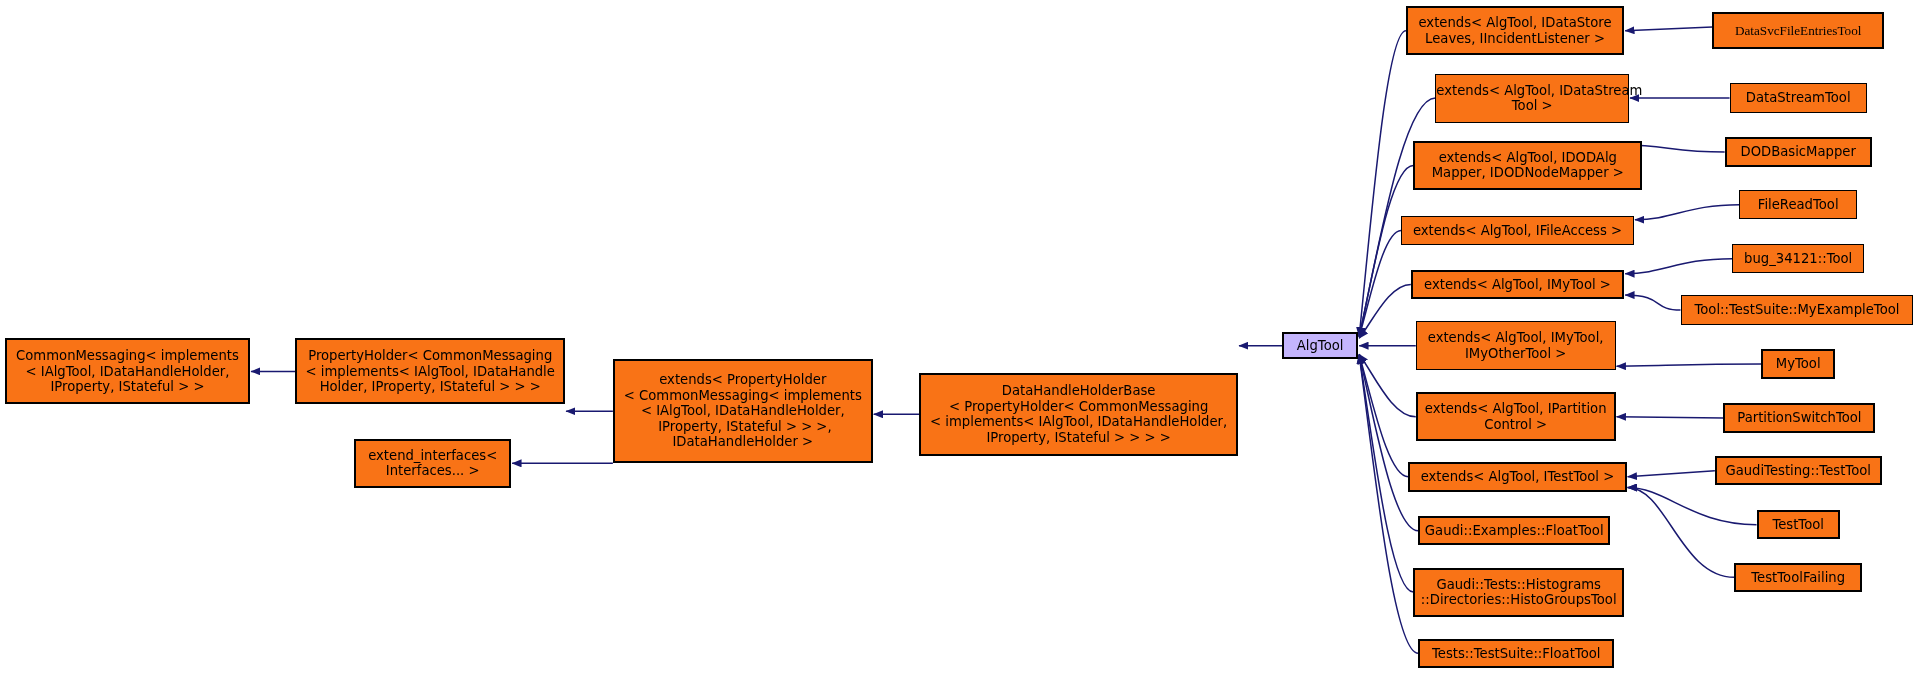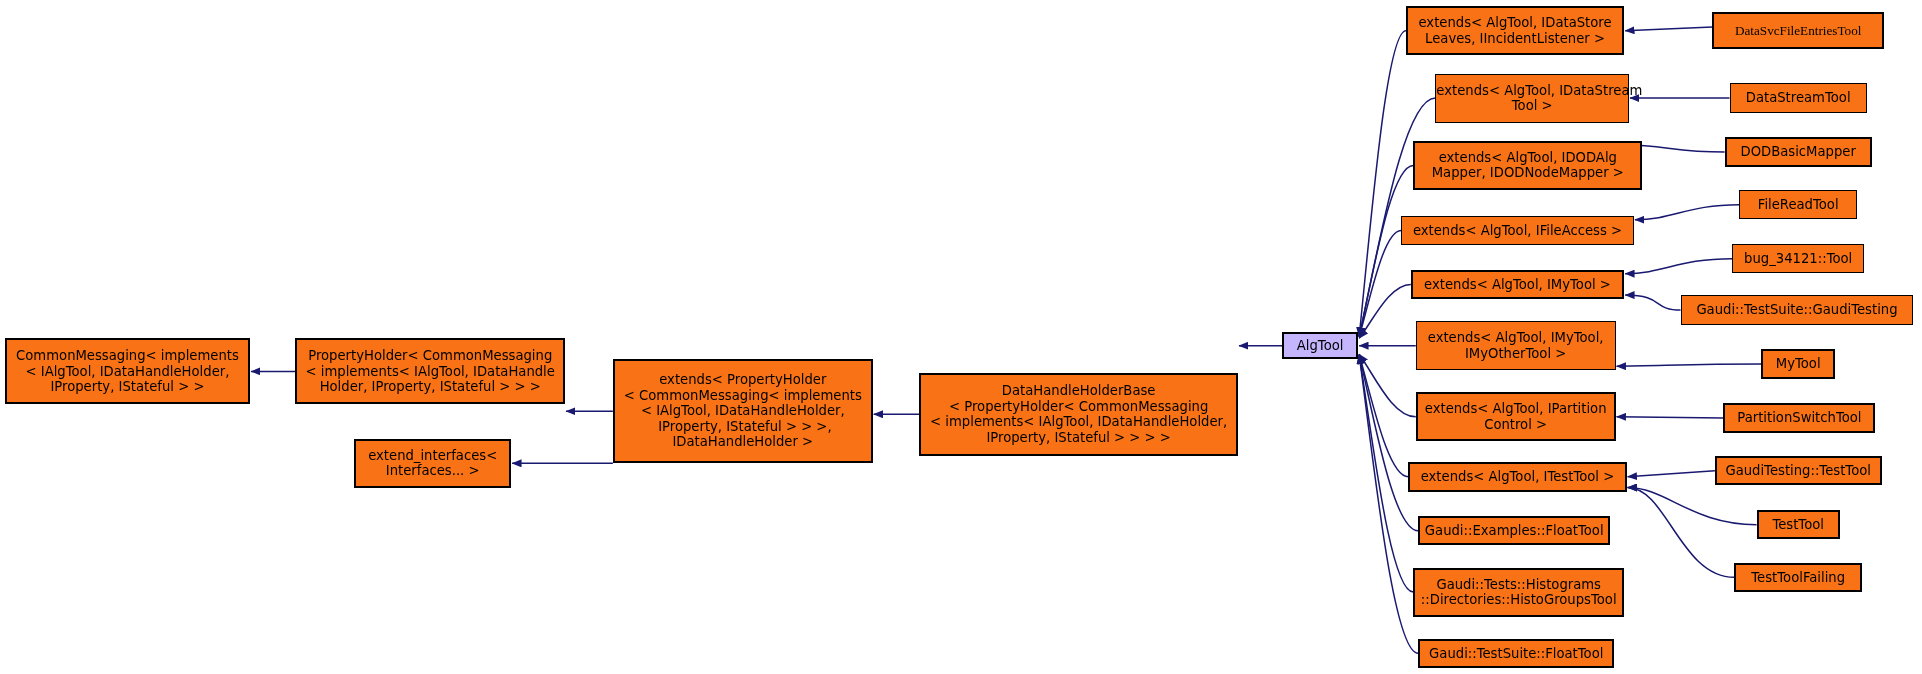--- a/index.html
+++ b/index.html
@@ -94,26 +94,26 @@
       <div class="node" style="left: 1401.05px; top: 215.735px; width: 232.895px; height: 29.4184px;"><span>extends&lt; AlgTool, IFileAccess &gt;</span></div>
       <div class="node thick" style="left: 1410.86px; top: 269.668px; width: 213.283px; height: 29.4184px;"><span>extends&lt; AlgTool, IMyTool &gt;</span></div>
       <div class="node" style="left: 1415.76px; top: 321.151px; width: 199.8px; height: 49.0306px;"><span>extends&lt; AlgTool, IMyTool,
 IMyOtherTool &gt;</span></div>
       <div class="node thick" style="left: 1415.76px; top: 392.245px; width: 199.8px; height: 49.0306px;"><span>extends&lt; AlgTool, IPartition
 Control &gt;</span></div>
       <div class="node thick" style="left: 1408.4px; top: 462.114px; width: 218.186px; height: 29.4184px;"><span>extends&lt; AlgTool, ITestTool &gt;</span></div>
       <div class="node thick" style="left: 1418.21px; top: 516.047px; width: 192px; height: 29.4184px;"><span>Gaudi::Examples::FloatTool</span></div>
       <div class="node thick" style="left: 1413.31px; top: 567.529px; width: 210.832px; height: 49.0306px;"><span>Gaudi::Tests::Histograms
 ::Directories::HistoGroupsTool</span></div>
-      <div class="node thick" style="left: 1418.21px; top: 638.624px; width: 196.122px; height: 29.4184px;"><span>Gaudi::TestSuite::FloatTool</span></div>
+      <div class="node thick" style="left: 1418.21px; top: 638.624px; width: 196.122px; height: 29.4184px;"><span>Tests::TestSuite::FloatTool</span></div>
       <div class="node thick" style="left: 1712.39px; top: 12.2577px; width: 171.607px; height: 37px; font-family: Liberation Serif, serif;"><span>DataSvcFileEntriesTool</span></div>
       <div class="node" style="left: 1729.55px; top: 83.352px; width: 137.286px; height: 29.4184px;"><span>DataStreamTool</span></div>
       <div class="node thick" style="left: 1724.65px; top: 137.286px; width: 147.092px; height: 29.4184px;"><span>DODBasicMapper</span></div>
       <div class="node" style="left: 1739.36px; top: 189.994px; width: 117.673px; height: 29.4184px;"><span>FileReadTool</span></div>
       <div class="node" style="left: 1732.01px; top: 243.927px; width: 132.383px; height: 29.4184px;"><span>bug_34121::Tool</span></div>
-      <div class="node" style="left: 1680.52px; top: 295.409px; width: 232.895px; height: 29.4184px;"><span>Gaudi::TestSuite::GaudiTesting</span></div>
+      <div class="node" style="left: 1680.52px; top: 295.409px; width: 232.895px; height: 29.4184px;"><span>Tool::TestSuite::MyExampleTool</span></div>
       <div class="node thick" style="left: 1761.42px; top: 349.343px; width: 73.5459px; height: 29.4184px;"><span>MyTool</span></div>
       <div class="node thick" style="left: 1723.43px; top: 403.277px; width: 151.995px; height: 29.4184px;"><span>PartitionSwitchTool</span></div>
       <div class="node thick" style="left: 1714.85px; top: 455.985px; width: 166.704px; height: 29.4184px;"><span>GaudiTesting::TestTool</span></div>
       <div class="node thick" style="left: 1756.52px; top: 509.918px; width: 83.352px; height: 29.4184px;"><span>TestTool</span></div>
       <div class="node thick" style="left: 1734.46px; top: 562.626px; width: 127.48px; height: 29.4184px;"><span>TestToolFailing</span></div>
     </div>
 </div>
 
 </body></html>

